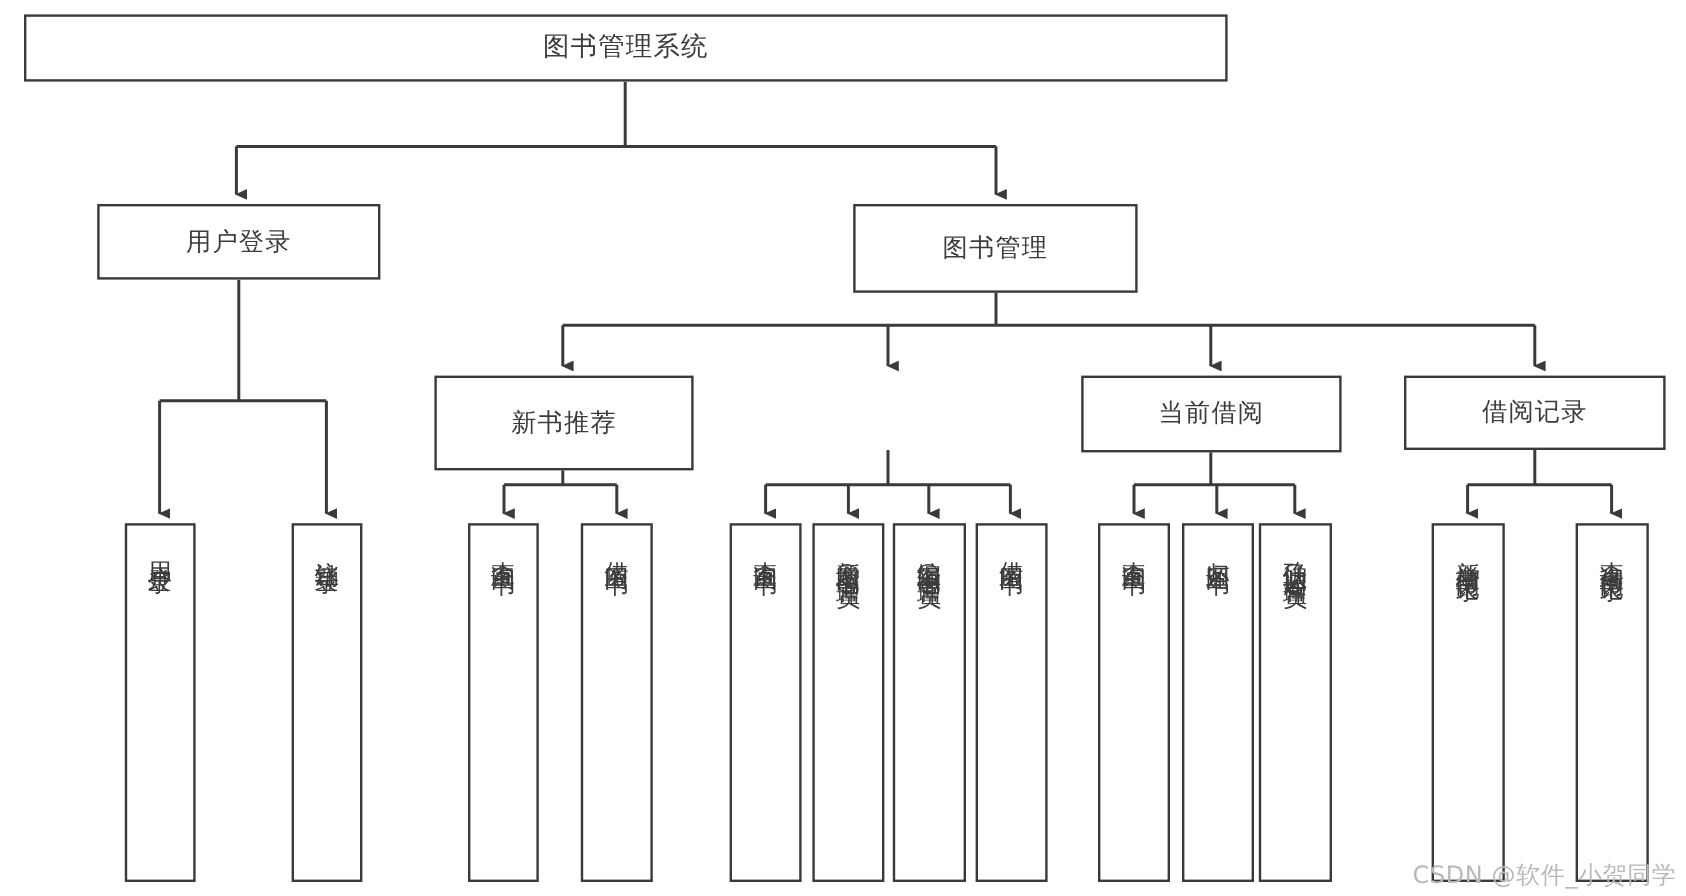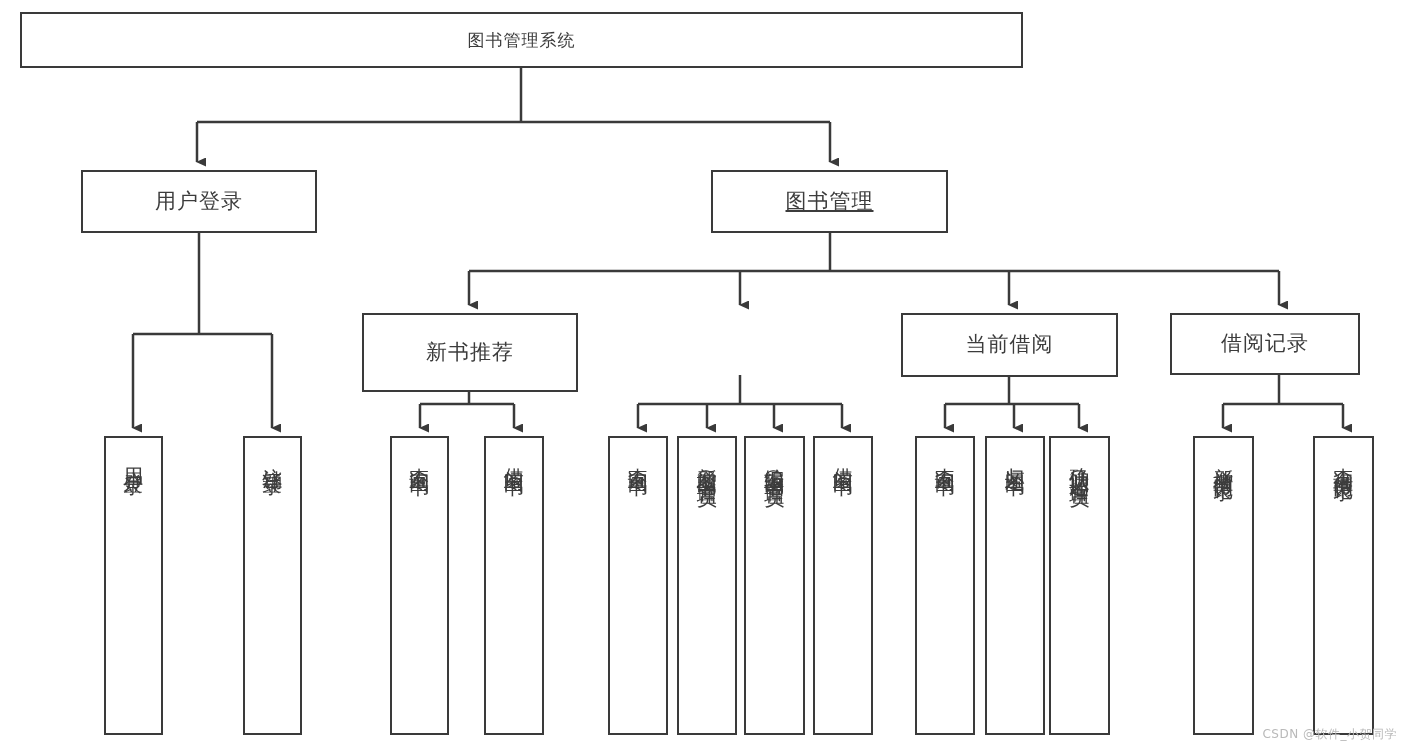--- a/index.html
+++ b/index.html
@@ -51,28 +51,28 @@
   }
   .node.v .label {
     writing-mode: vertical-rl;
     text-orientation: upright;
     font-size: 20px;
     line-height: 1.32;
     letter-spacing: 3px;
     white-space: nowrap;
   }
   .node.root .label {
-    font-size: 17px;
+    font-size: 22px;
     text-align: right;
   }
   #watermark {
     position: absolute;
     right: 8px;
     bottom: 4px;
-    font-size: 12px;
+    font-size: 20px;
     color: #b9b9b9;
     letter-spacing: 0.5px;
     white-space: nowrap;
   }
 </style>
 </head>
 <body>
 
 <div id="canvas">
 
@@ -126,31 +126,31 @@
     </g>
   </svg>
 
   <div class="node h root" style="left:20px; top:12px; width:1003px; height:56px;">
     <span class="label">图书管理系统</span>
   </div>
 
   <div class="node h" style="left:81px; top:170px; width:236px; height:63px;">
     <span class="label">用户登录</span>
   </div>
-  <div class="node h" style="left:711px; top:170px; width:237px; height:63px;text-decoration:underline;">
+  <div class="node h" style="left:711px; top:170px; width:237px; height:74px;">
     <span class="label">图书管理</span>
   </div>
 
   <div class="node h" style="left:362px; top:313px; width:216px; height:79px;">
     <span class="label">新书推荐</span>
   </div>
   <div class="node h" style="left:901px; top:313px; width:217px; height:64px;">
     <span class="label">当前借阅</span>
   </div>
-  <div class="node h" style="left:1170px; top:313px; width:190px; height:62px;">
+  <div class="node h" style="left:1170px; top:313px; width:218px; height:62px;">
     <span class="label">借阅记录</span>
   </div>
 
   <div class="node v" style="left:104px; top:436px; width:59px; height:299px;">
     <span class="label">用户登录</span>
   </div>
   <div class="node v" style="left:243px; top:436px; width:59px; height:299px;">
     <span class="label">注销登录</span>
   </div>
 

